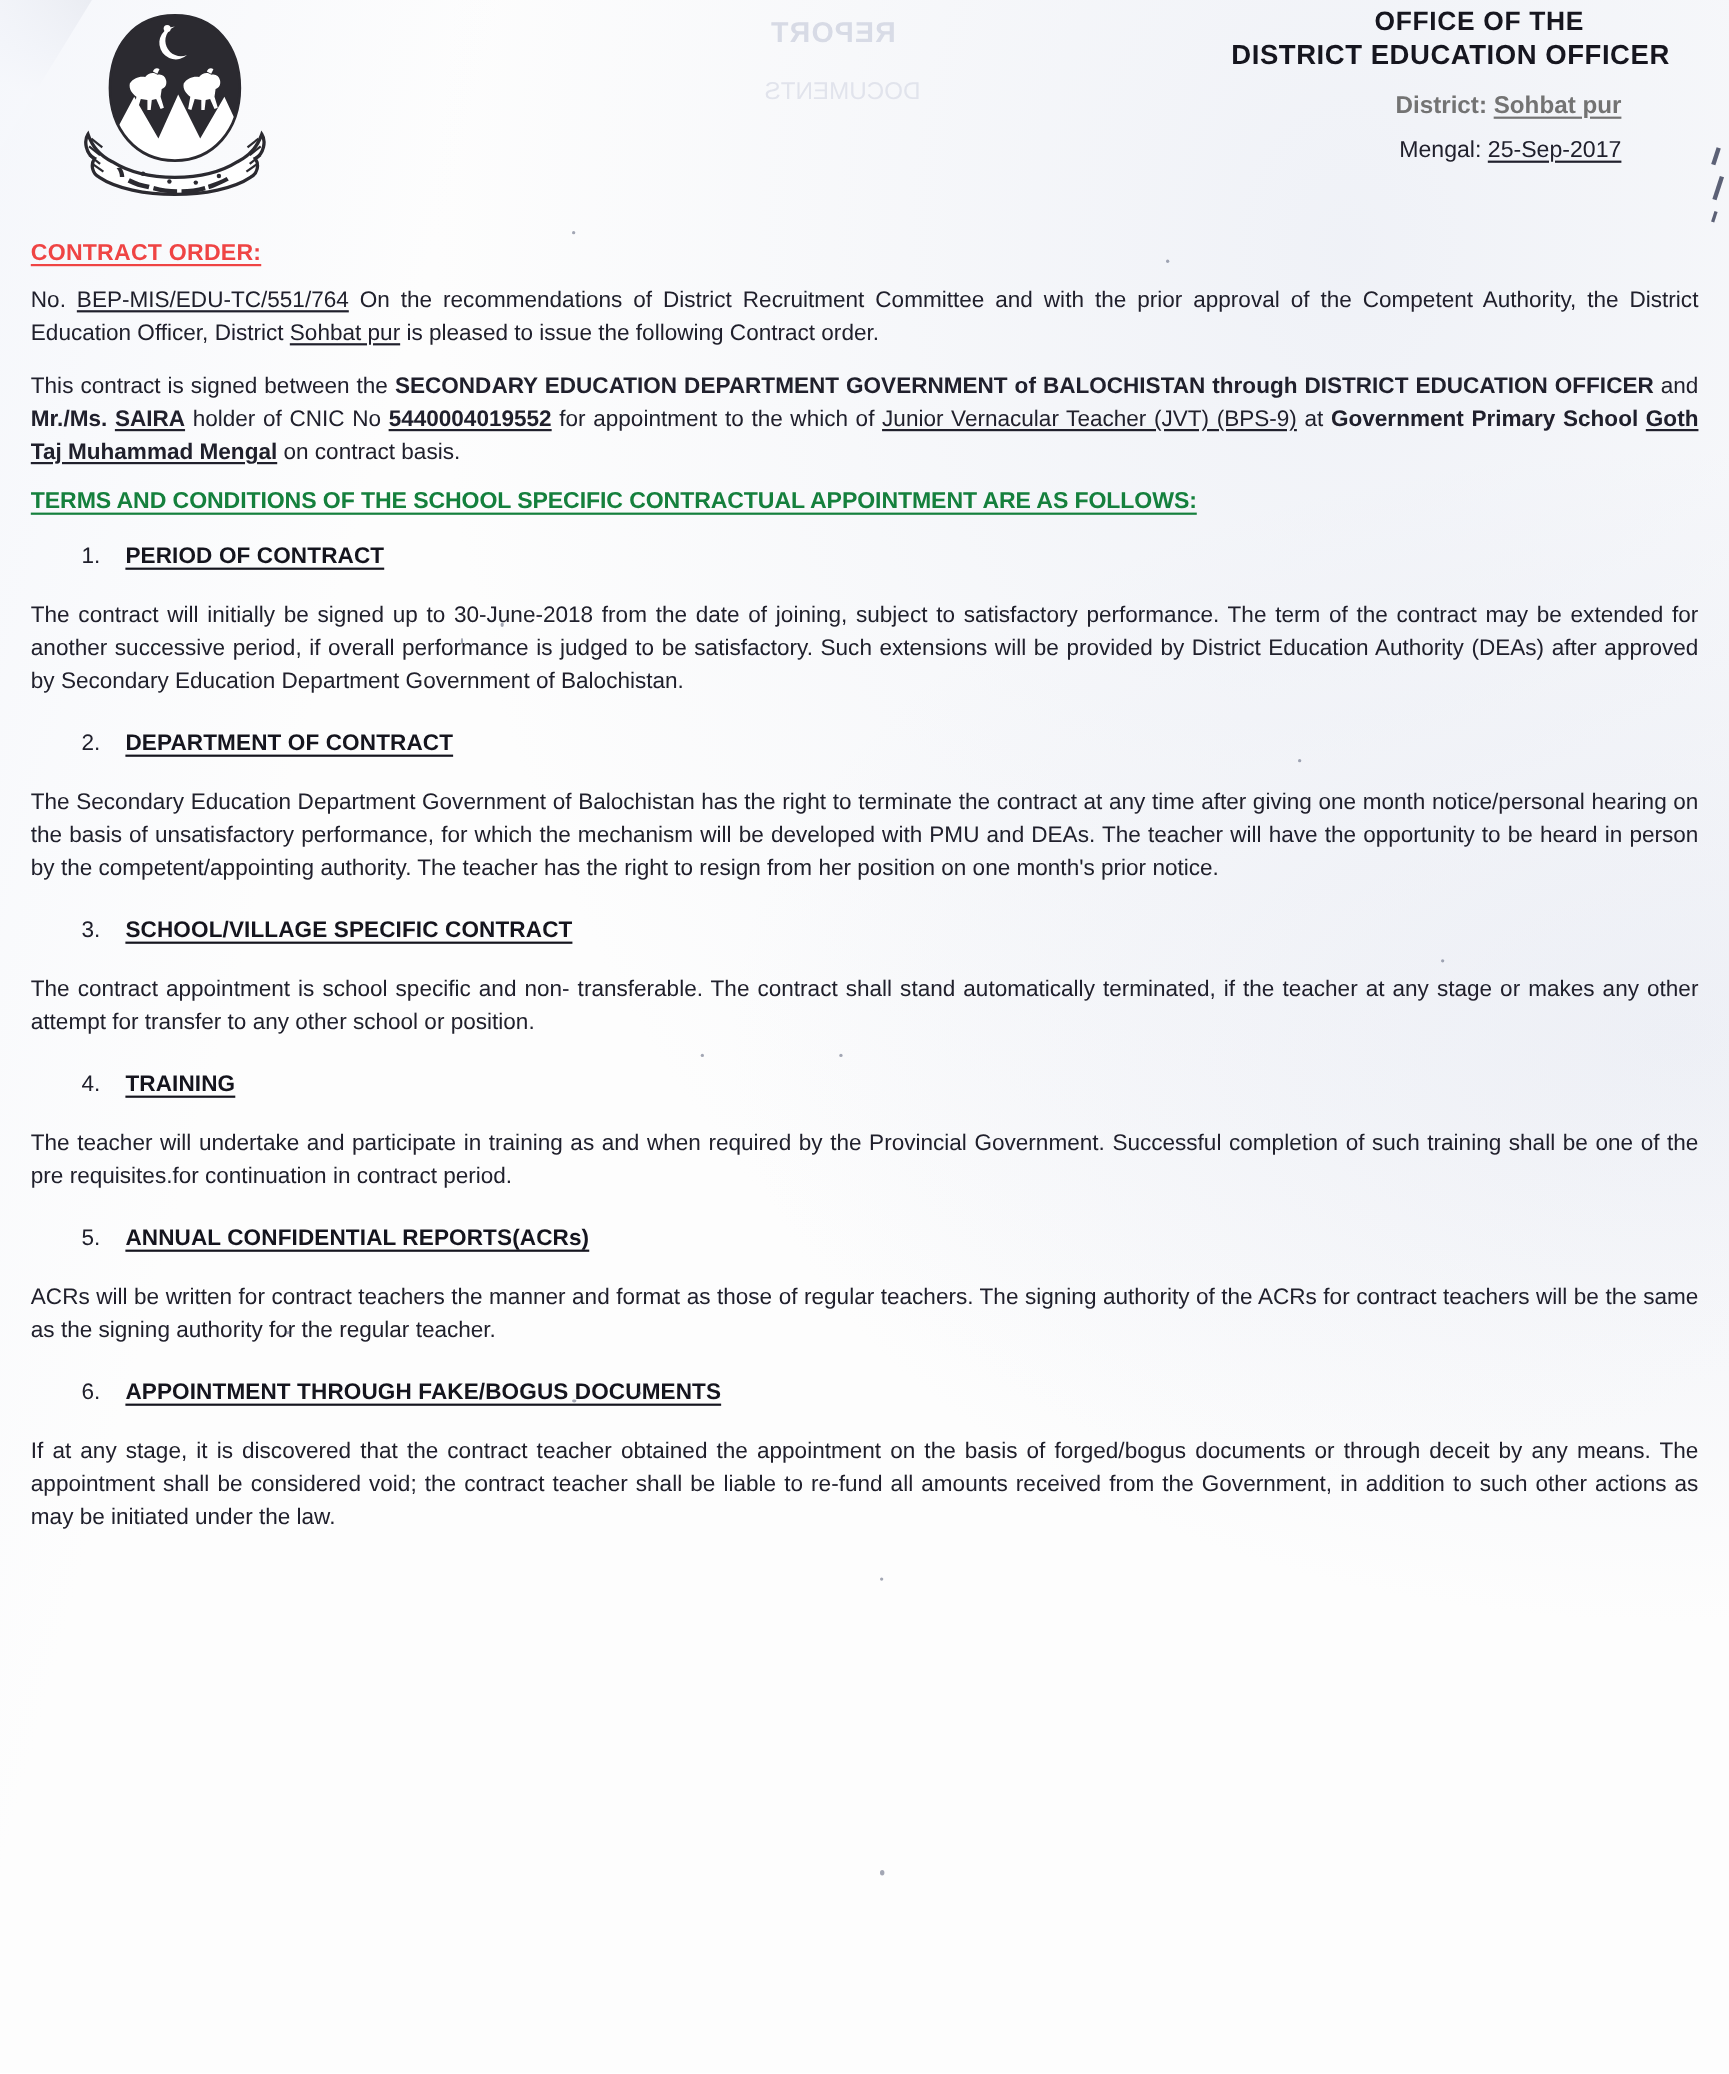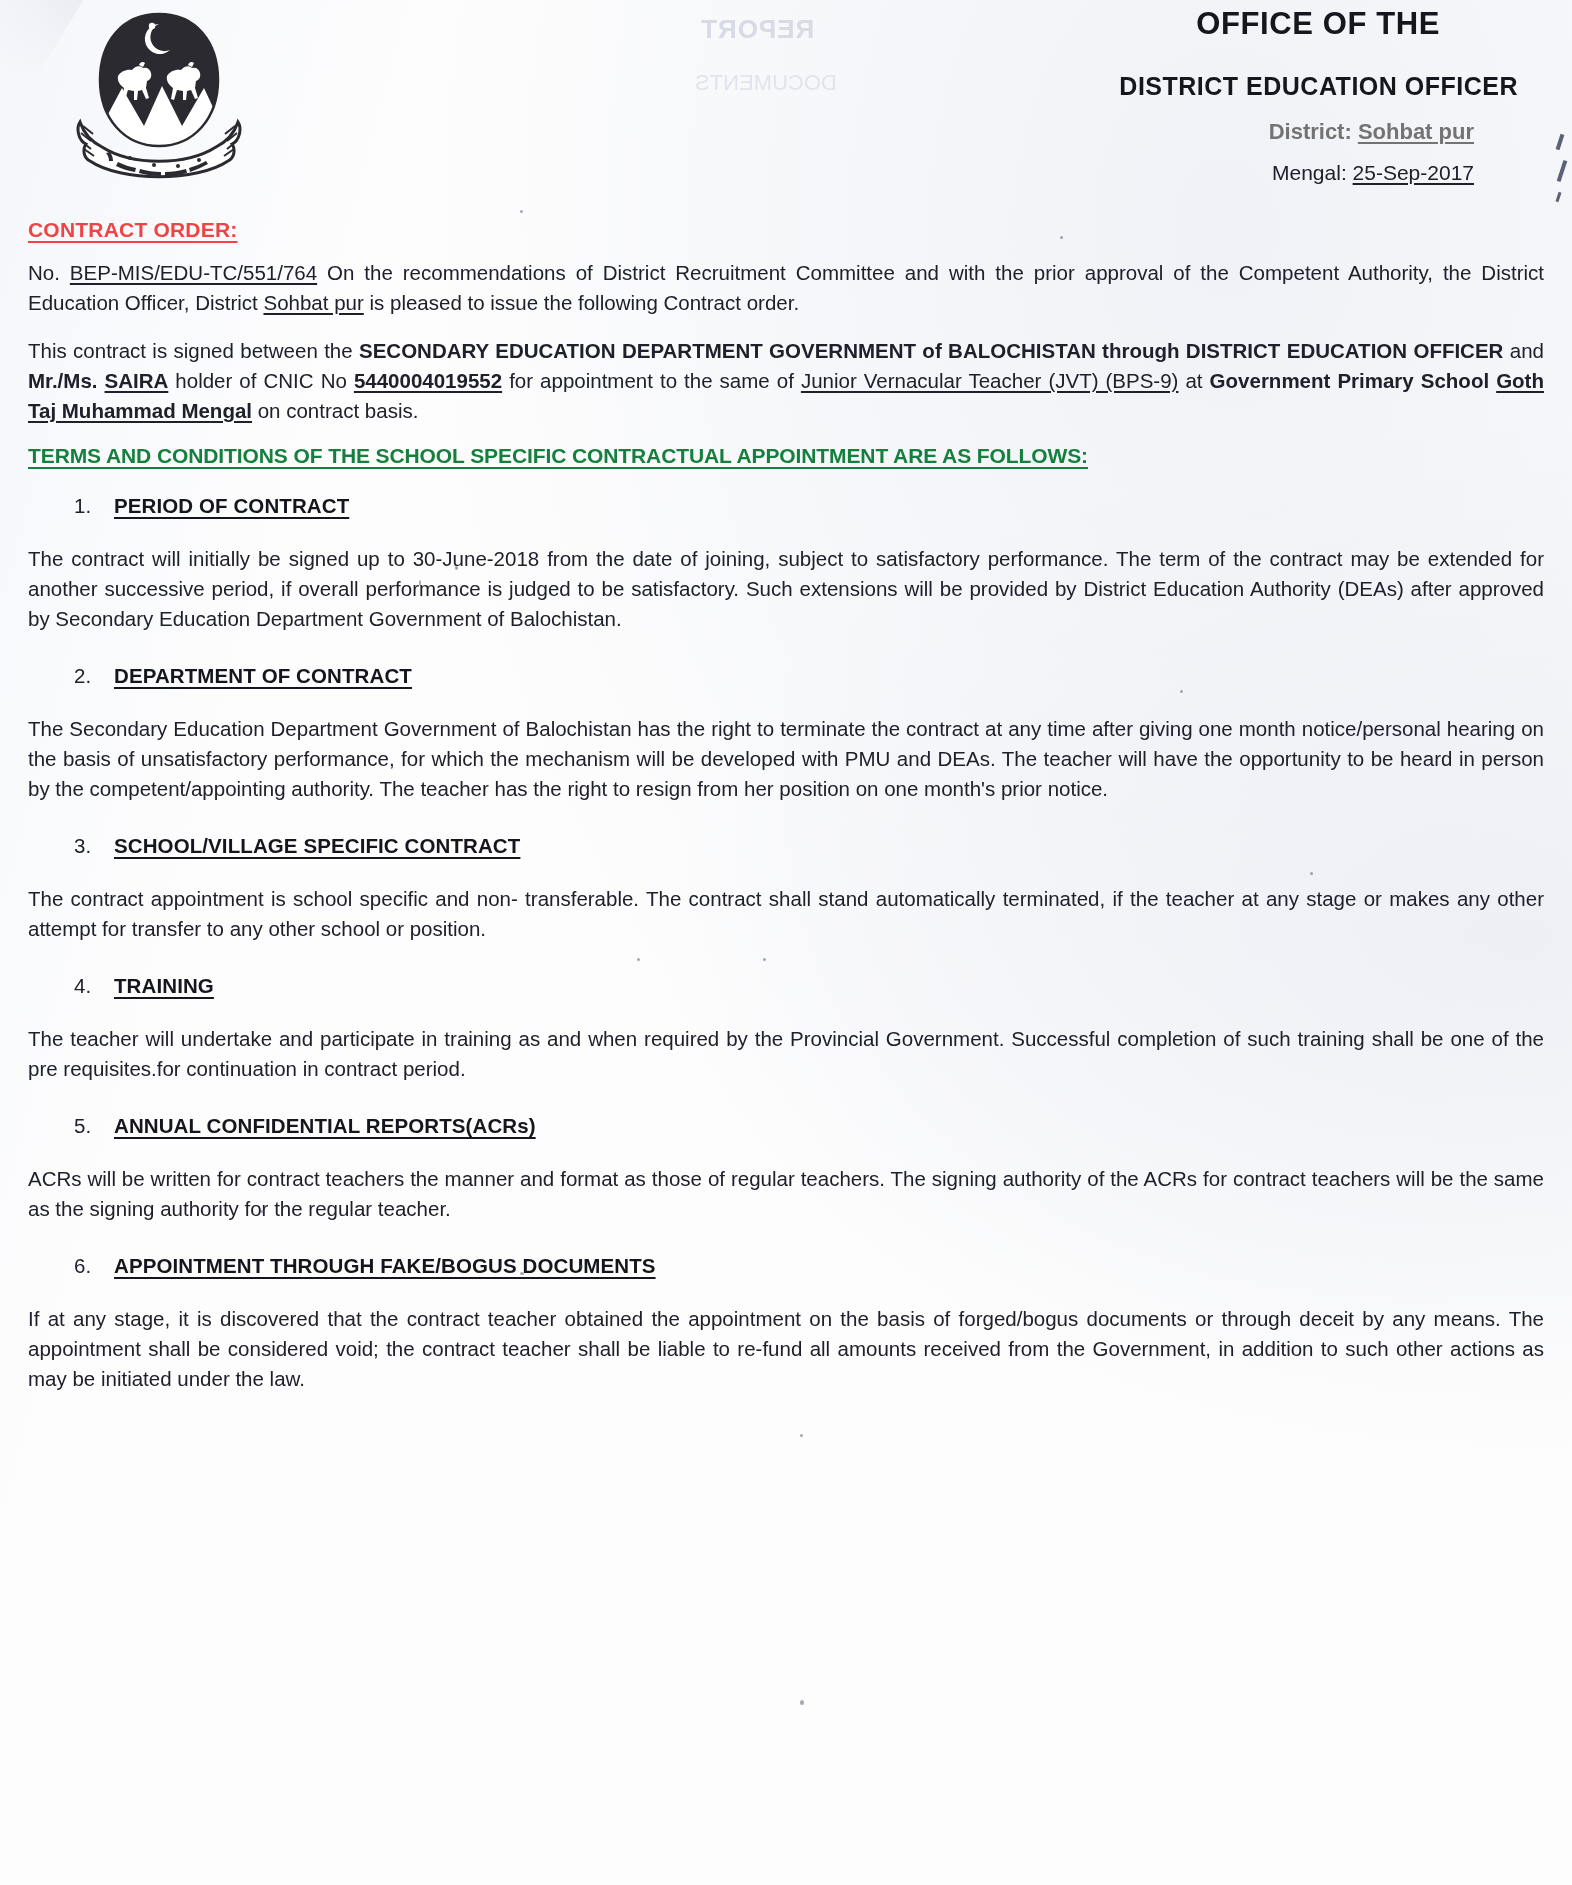--- a/index.html
+++ b/index.html
@@ -59,25 +59,25 @@
     height: 186px;
   }
   .header-text {
     position: absolute;
     right: 18px;
     top: 6px;
     text-align: right;
     width: 700px;
   }
   .h-line1 {
-    font-size: 31px;
+    font-size: 24px;
     font-weight: bold;
     letter-spacing: 0.6px;
     color: #16161f;
-    margin-bottom: 30px;
+    margin-bottom: 2px;
     padding-right: 86px;
   }
   .h-line2 {
     font-size: 25px;
     font-weight: bold;
     letter-spacing: 0.5px;
     color: #16161f;
     margin-bottom: 18px;
     padding-right: 8px;
   }
@@ -318,21 +318,21 @@
     </p>
 
     <p class="para">
       <span>This contract is signed between the</span>
       <span class="b">SECONDARY EDUCATION DEPARTMENT GOVERNMENT of BALOCHISTAN through DISTRICT EDUCATION OFFICER</span>
       <span>and</span>
       <span class="b">Mr./Ms.</span>
       <span class="ub">SAIRA</span>
       <span>holder of CNIC No</span>
       <span class="ub">5440004019552</span>
-      <span>for appointment to the same of</span>
+      <span>for appointment to the which of</span>
       <span class="u">Junior Vernacular Teacher (JVT) (BPS-9)</span>
       <span>at</span>
       <span class="b">Government Primary School</span>
       <span class="ub">Goth Taj Muhammad Mengal</span>
       <span>on contract basis.</span>
     </p>
 
     <div class="terms-head">TERMS AND CONDITIONS OF THE SCHOOL SPECIFIC CONTRACTUAL APPOINTMENT ARE AS FOLLOWS:</div>
 
     <div class="clause">

